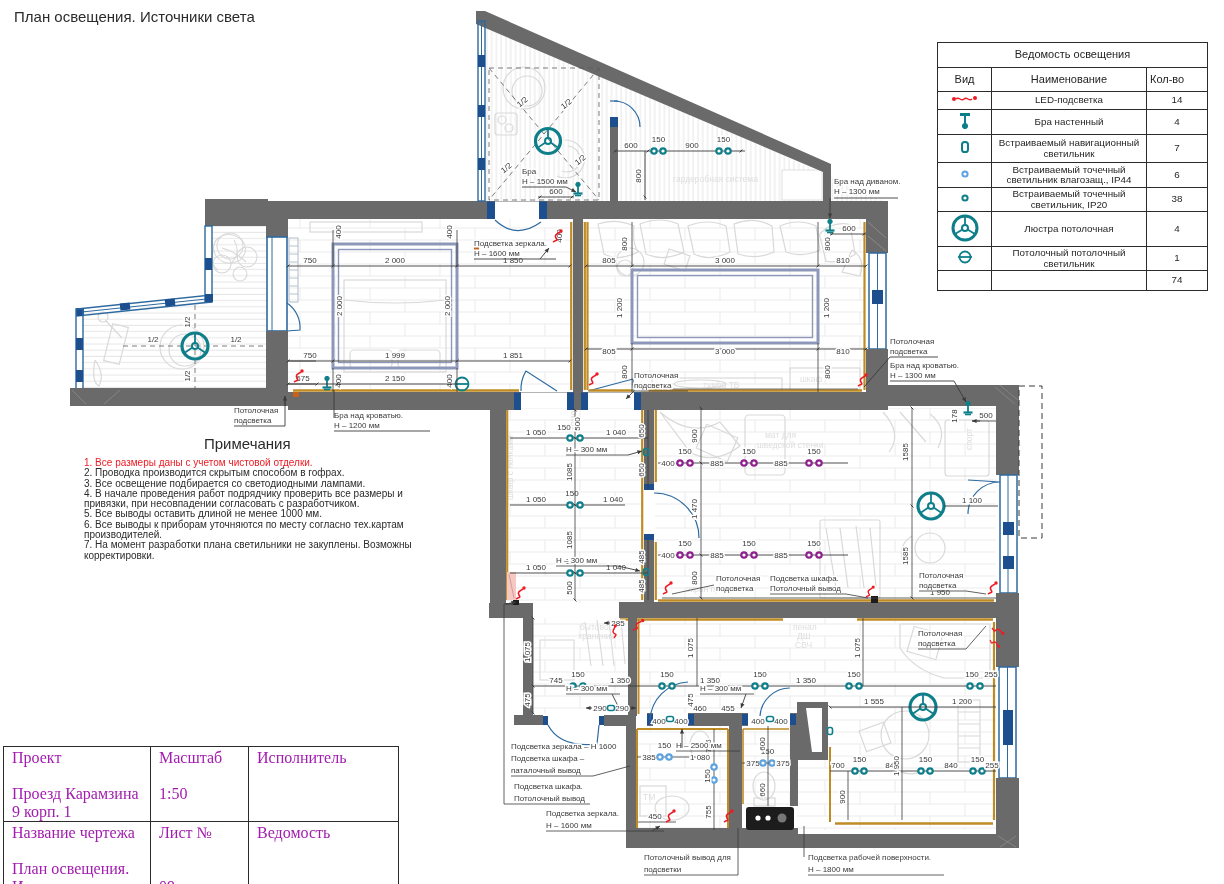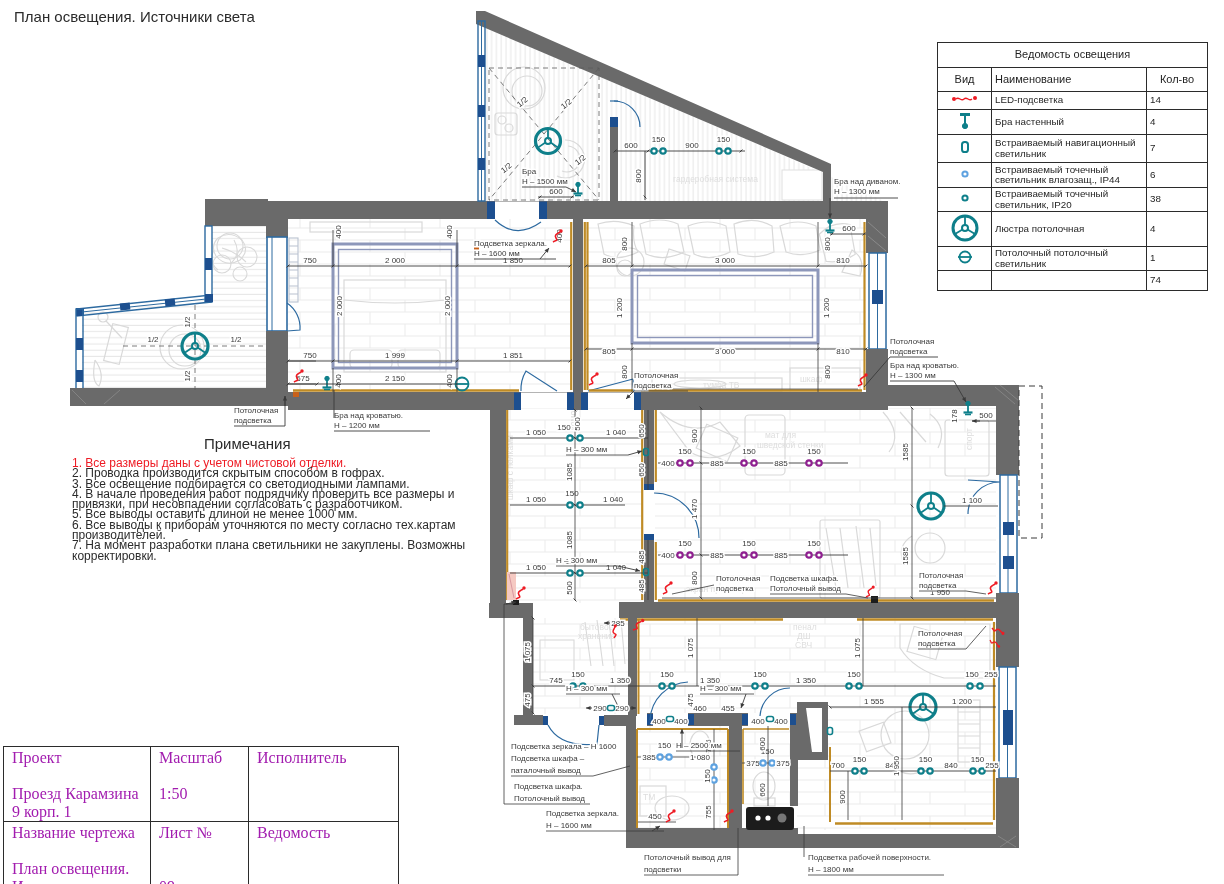--- a/index.html
+++ b/index.html
@@ -1,17 +1,17 @@
 <!DOCTYPE html>
 <html><head><meta charset="utf-8"><style>
 html,body{margin:0;padding:0;width:1224px;height:884px;background:#fff;overflow:hidden;
 font-family:"Liberation Sans",sans-serif;}
 .abs{position:absolute;}
 table{border-collapse:collapse;}
-.lg td{border:1.2px solid #2b2b2b;font-size:9.8px;line-height:1.06;color:#1f1f1f;padding:0 3px;vertical-align:middle;}
+.lg td{border:1.2px solid #2b2b2b;font-size:9.8px;line-height:1.06;color:#1f1f1f;padding:0 3px;vertical-align:middle;text-align:center;}
 .tb td{border:1.4px solid #2b2b2b;font-size:16px;color:#a21caf;padding:2px 6px 0 8px;vertical-align:top;font-family:Liberation Serif, serif;}
 </style></head><body>
 
 <div class="abs" style="left:14px;top:8px;font-size:15px;color:#2b2b2b;">План освещения. Источники света</div>
 
 <svg width="1224" height="884" viewBox="0 0 1224 884" font-family="Liberation Sans, sans-serif" style="position:absolute;left:0;top:0">
 <defs>
       <pattern id="plank" width="70" height="24" patternUnits="userSpaceOnUse">
         <rect width="70" height="24" fill="#ffffff"></rect>
         <path d="M0,0H70M0,12H70M0,24H70" stroke="#ebebeb" stroke-width="1" fill="none"></path>
@@ -1002,21 +1002,21 @@
         <col style="width:155px">
         <col>
       </colgroup>
 <tbody>
         <tr>
           <td colspan="3" style="height:24px;text-align:center;font-size:11px;">Ведомость освещения</td>
         </tr>
 <tr>
           <td style="height:23px;text-align:center;font-size:11px;">Вид</td>
           <td style="font-size:11px;">Наименование</td>
-          <td style="text-align:center;font-size:11px;">Кол-во</td>
+          <td style="text-align:left;font-size:11px;">Кол-во</td>
         </tr>
 <tr>
           <td style="height:17px;text-align:center;"><svg width="30" height="10" viewBox="0 0 30 10">
               <circle cx="4" cy="5" r="2" fill="#ee1b24"></circle>
               <path d="M6,5 c3,-3 5,3 8,0 c3,-3 5,3 8,0" stroke="#ee1b24" fill="none" stroke-width="1.3"></path>
               <circle cx="25" cy="4" r="2" fill="#ee1b24"></circle>
             </svg></td>
           <td>LED-подсветка</td>
           <td>14</td>
         </tr>
@@ -1079,21 +1079,21 @@
           <td style="height:19px;"></td>
           <td></td>
           <td>74</td>
         </tr>
 </tbody>
     </table>
   </div>
 
 <div class="abs" style="left:204px;top:435px;font-size:15px;color:#2b2b2b;">Примечания</div>
 
-<div class="abs" style="left:72px;top:458px;width:400px;font-size:12px;line-height:10.3px;color:#2b2b2b;white-space:nowrap;">
+<div class="abs" style="left:84px;top:458px;width:400px;font-size:10px;line-height:10.3px;color:#2b2b2b;white-space:nowrap;">
 <span style="color:#ee1b24;">1. Все размеры даны с учетом чистовой отделки.</span><br>
 2. Проводка производится скрытым способом в гофрах.<br>
 3. Все освещение подбирается со светодиодными лампами.<br>
 4. В начале проведения работ подрядчику проверить все размеры и<br>
 привязки, при несовпадении согласовать с разработчиком.<br>
 5. Все выводы оставить длиной не менее 1000 мм.<br>
 6. Все выводы к приборам уточняются по месту согласно тех.картам<br>
 производителей.<br>
 7. На момент разработки плана светильники не закуплены. Возможны<br>
 корректировки.

